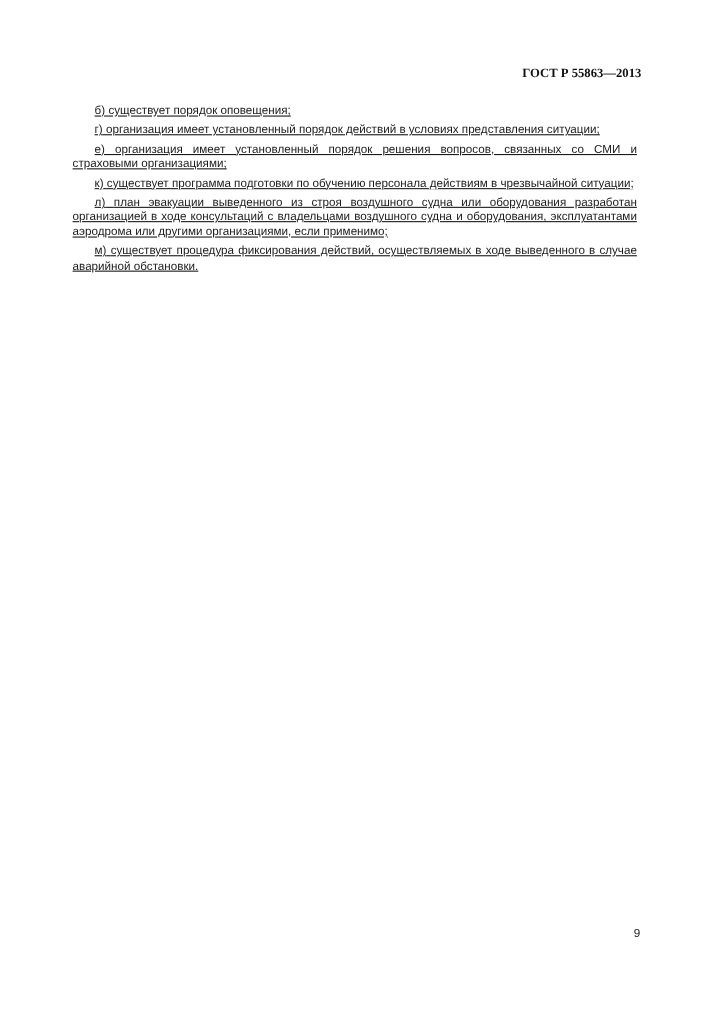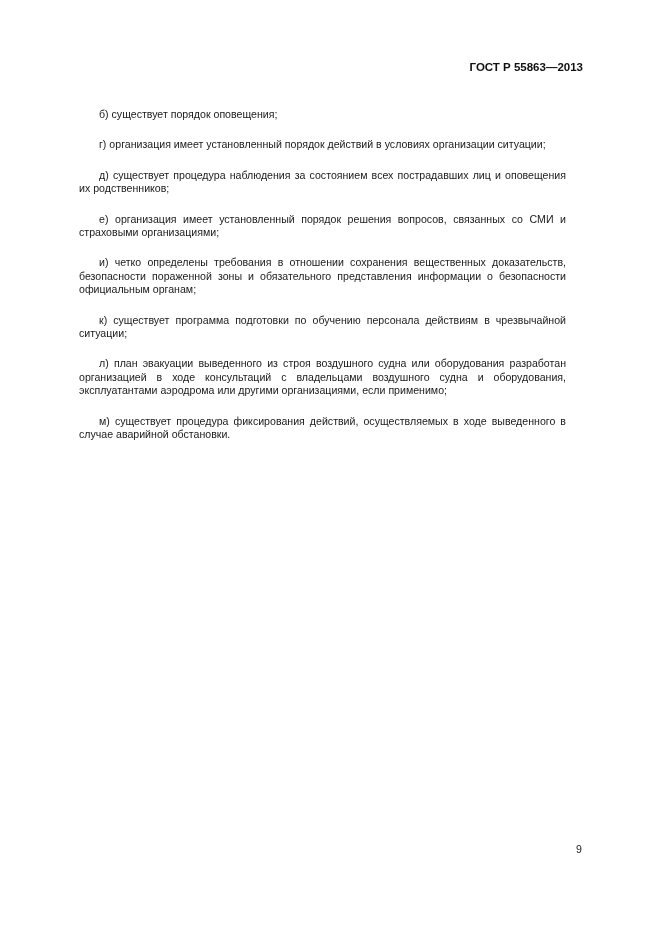--- a/index.html
+++ b/index.html
@@ -1,44 +1,42 @@
 <!DOCTYPE html>
 <html><head>
 <meta charset="utf-8">
 <style>
   html, body { margin: 0; padding: 0; background: #ffffff; }
   body { width: 661px; height: 935px; position: relative; overflow: hidden; }
   .page { position: absolute; left: 0; top: 0; width: 661px; height: 935px; background: #fff; }
   .header {
     position: absolute; top: 61px; right: 78px;
-    font-family: Liberation Sans, sans-serif; font-weight: bold;
+    font-family: Liberation Serif, serif; font-weight: bold;
     font-size: 11.5px; color: #111;
   }
   .body-text {
     position: absolute; left: 62px; top: 91px; width: 521px;
     font-family: "Liberation Sans", sans-serif; font-size: 10.6px;
     line-height: 13.4px; color: #1a1a1a;
   }
-  .para { margin: 17px; text-align: justify; text-indent: 20px; }
+  .para { margin: 4px; text-align: justify; text-indent: 20px; text-decoration: underline; }
   .page-number {
     position: absolute; top: 843px; right: 79px;
     font-family: "Liberation Sans", sans-serif; font-size: 10.6px; color: #1a1a1a;
   }
 </style>
 </head>
 <body>
 
 <div class="page">
   <div class="header">ГОСТ Р 55863—2013</div>
 
   <div class="body-text">
     <p class="para"><span>б)</span> <span>существует порядок оповещения;</span></p>
-    <p class="para"><span>г)</span> <span>организация имеет установленный порядок действий в условиях организации ситуации;</span></p>
-    <p class="para"><span>д)</span> <span>существует процедура наблюдения за состоянием всех пострадавших лиц и оповещения их родственников;</span></p>
+    <p class="para"><span>г)</span> <span>организация имеет установленный порядок действий в условиях представления ситуации;</span></p>
     <p class="para"><span>е)</span> <span>организация имеет установленный порядок решения вопросов, связанных со СМИ и страховыми организациями;</span></p>
-    <p class="para"><span>и)</span> <span>четко определены требования в отношении сохранения вещественных доказательств, безопасности пораженной зоны и обязательного представления информации о безопасности официальным органам;</span></p>
     <p class="para"><span>к)</span> <span>существует программа подготовки по обучению персонала действиям в чрезвычайной ситуации;</span></p>
     <p class="para"><span>л)</span> <span>план эвакуации выведенного из строя воздушного судна или оборудования разработан организацией в ходе консультаций с владельцами воздушного судна и оборудования, эксплуатантами аэродрома или другими организациями, если применимо;</span></p>
     <p class="para"><span>м)</span> <span>существует процедура фиксирования действий, осуществляемых в ходе выведенного в случае аварийной обстановки.</span></p>
   </div>
 
   <div class="page-number">9</div>
 </div>
 
 </body></html>

